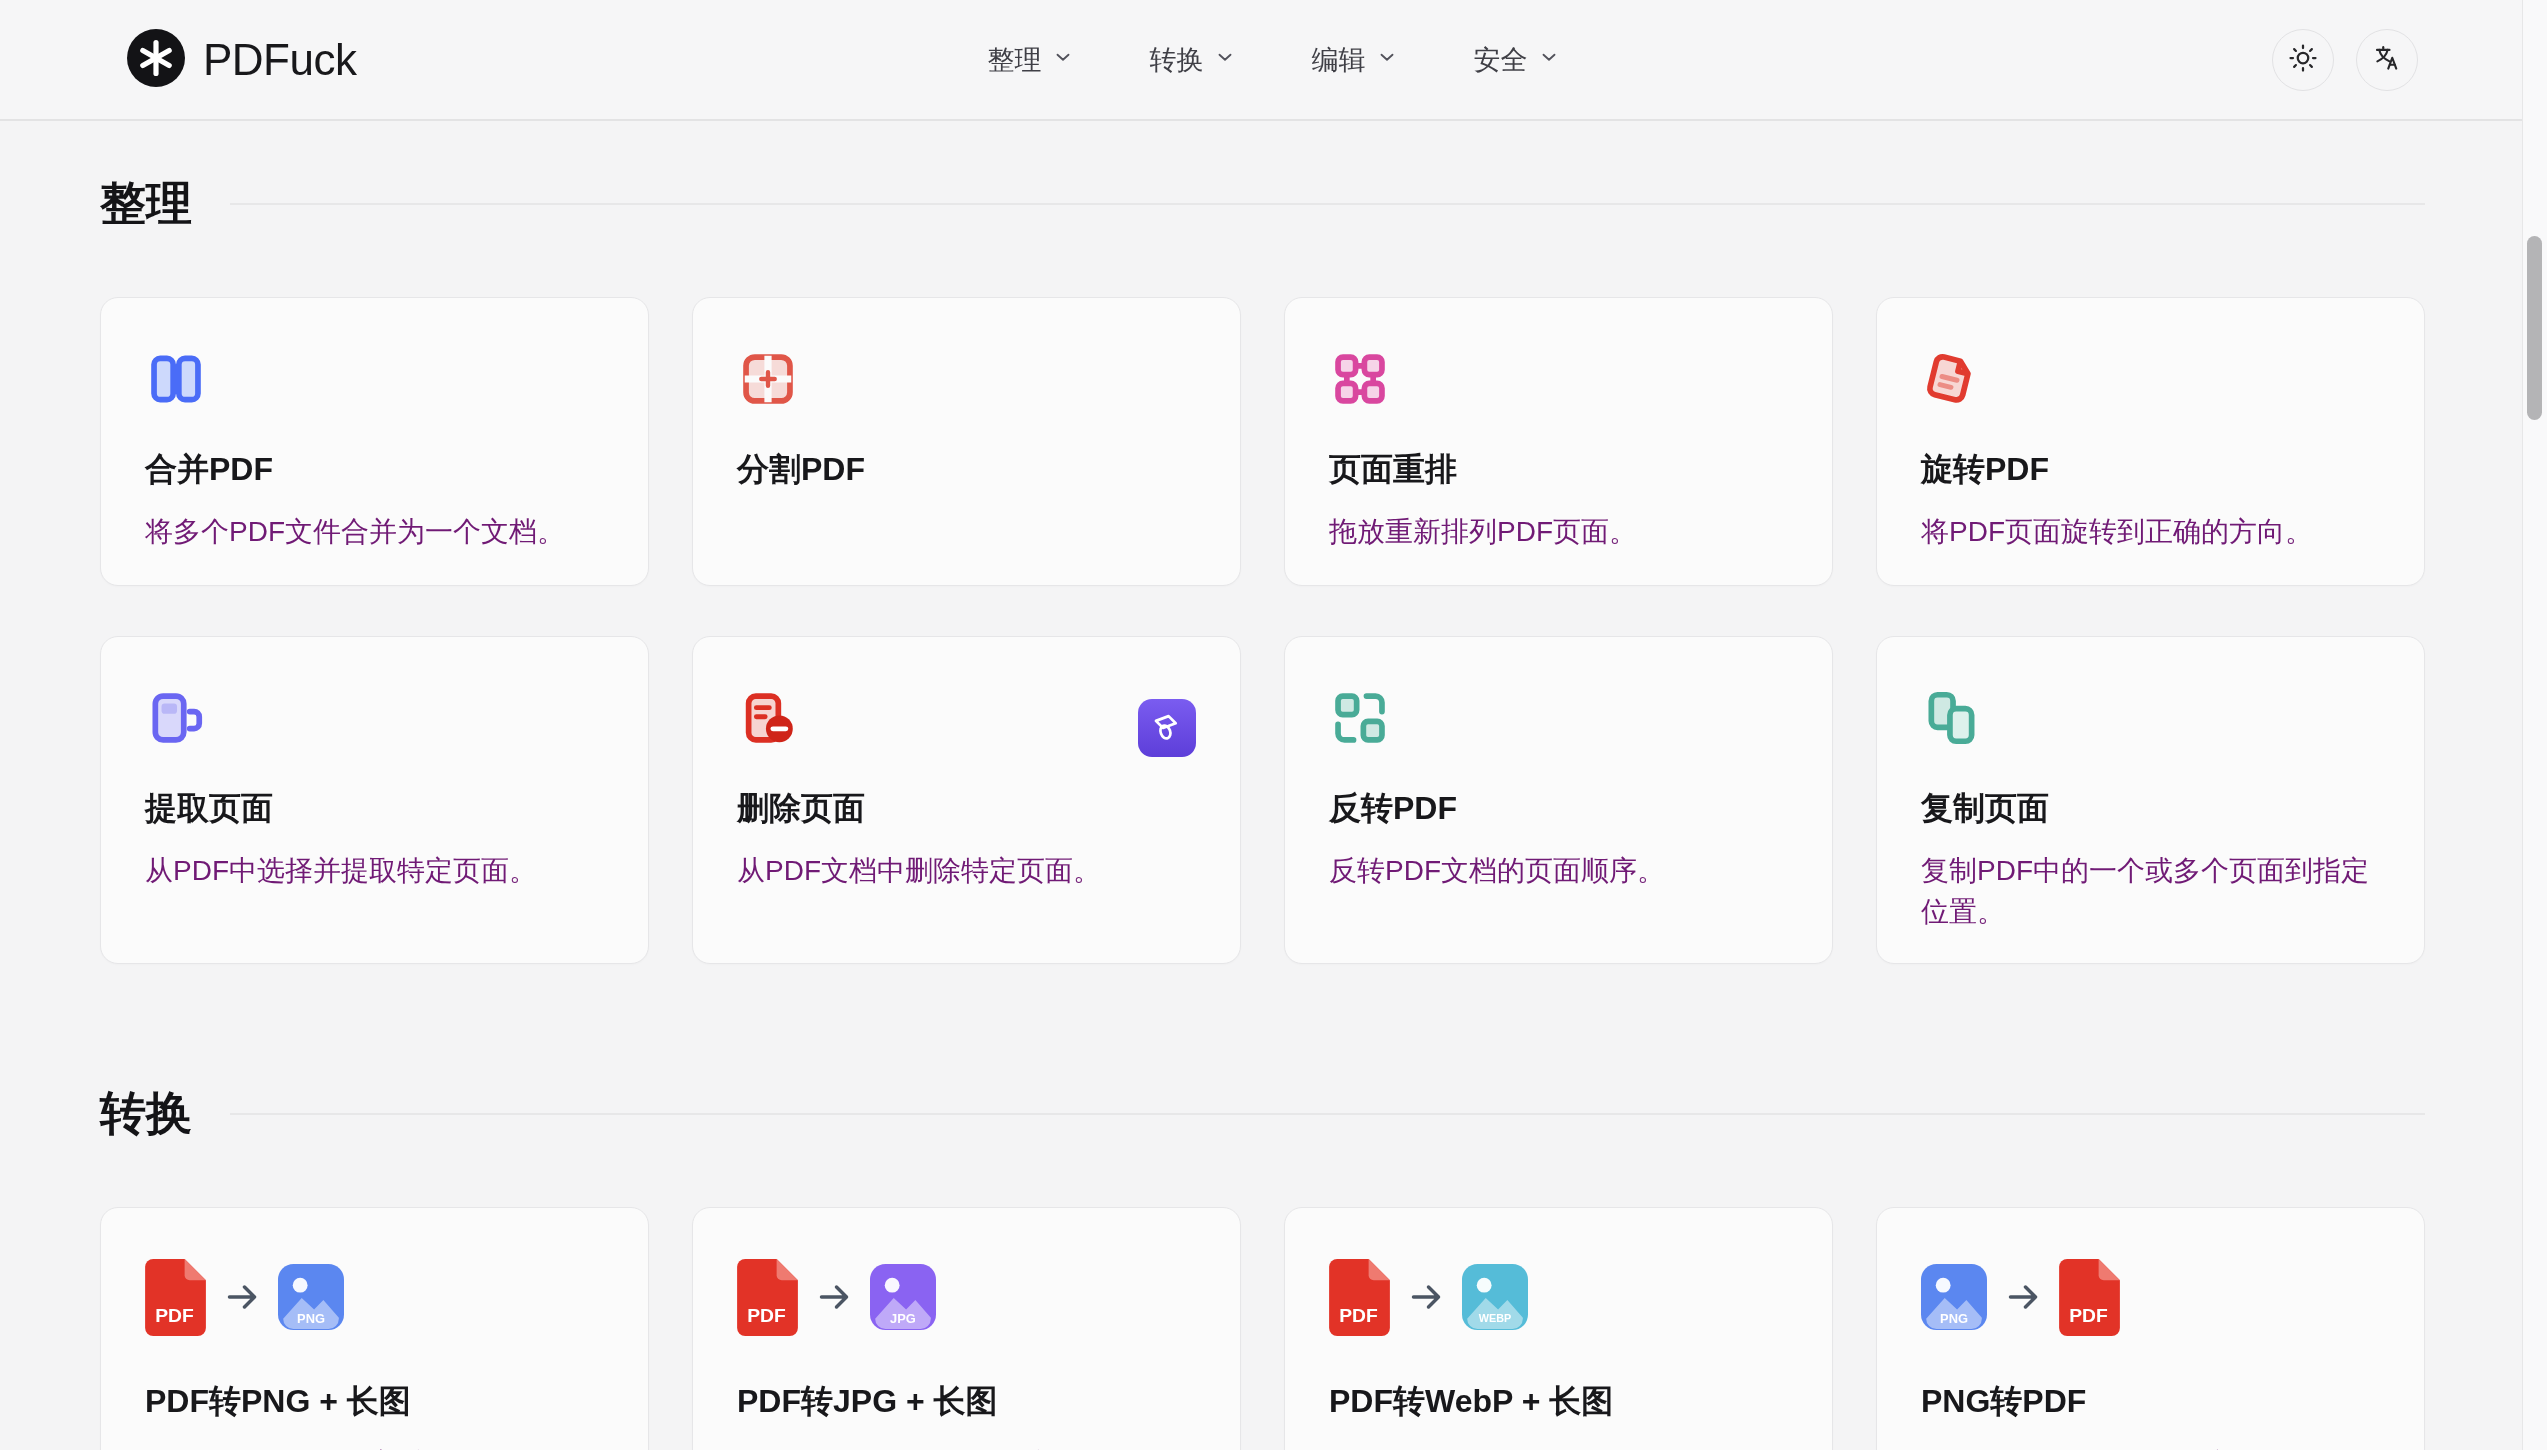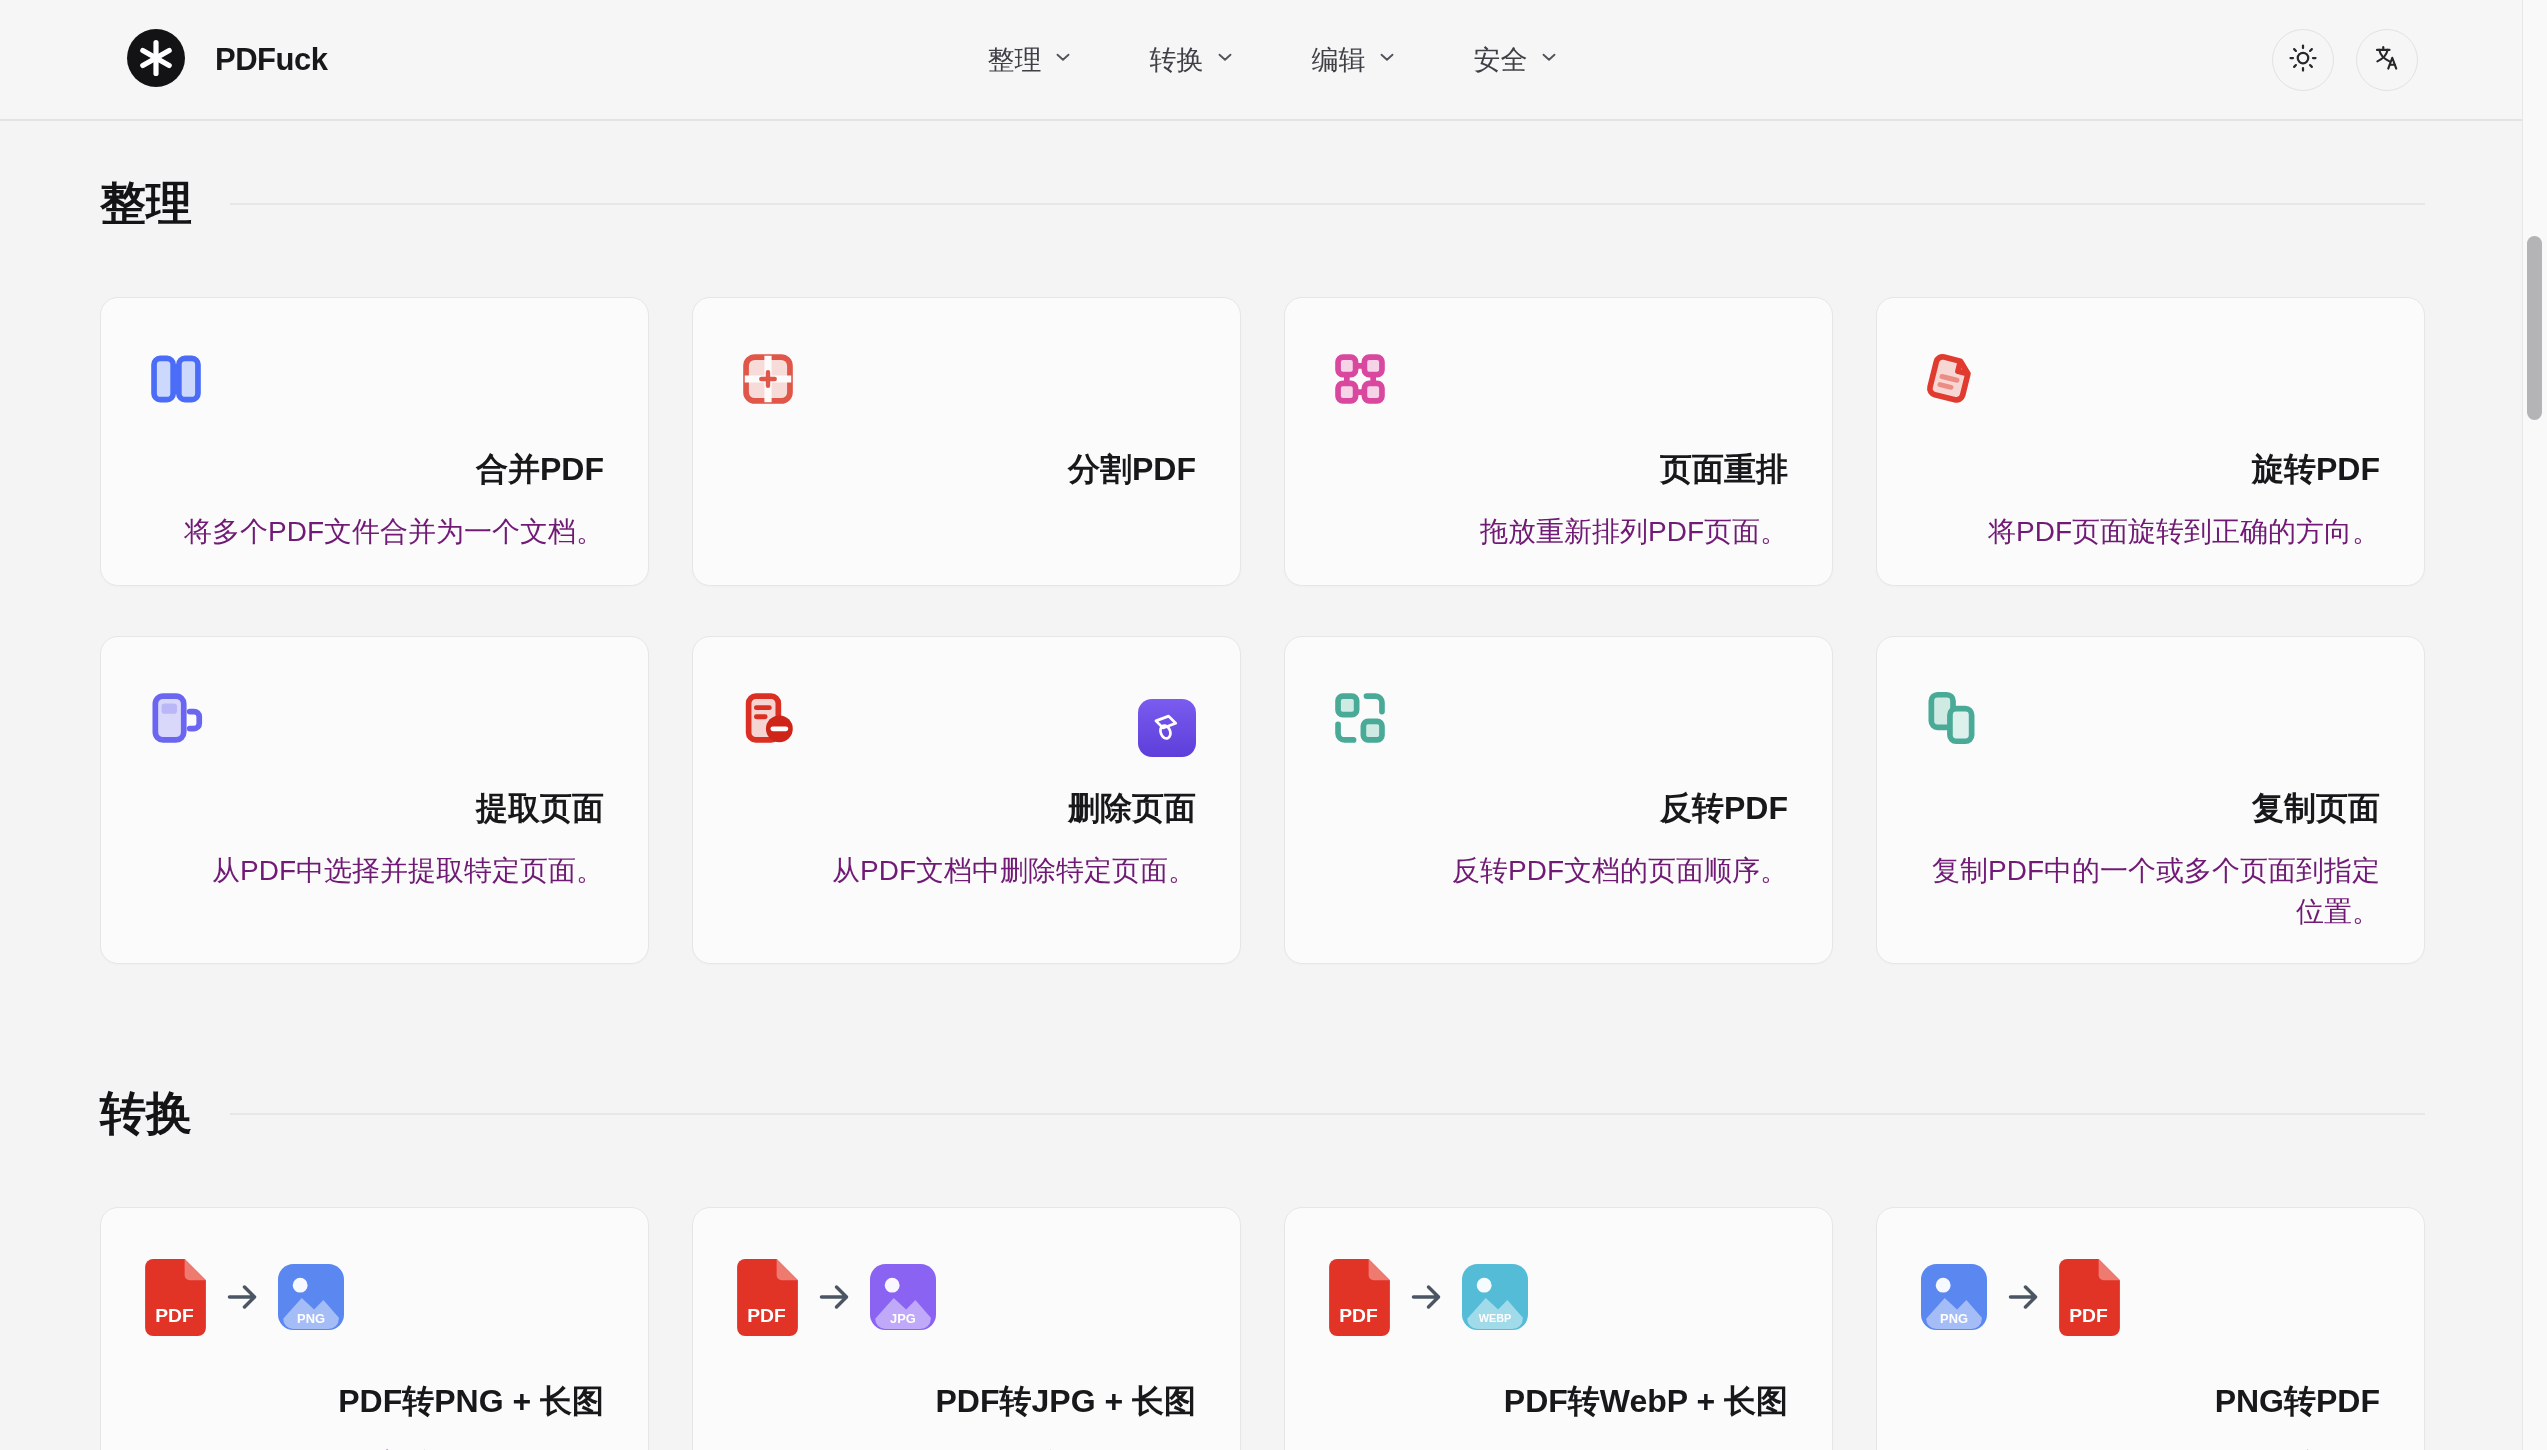--- a/index.html
+++ b/index.html
@@ -13,21 +13,21 @@
   
   .header {
     position: relative;
     height: 121px;
     background: #f6f6f7;
     border-bottom: 2px solid #e3e3e4;
     display: flex;
     align-items: center;
   }
   .brand { display: flex; align-items: center; gap: 18px; margin-left: 127px; cursor: pointer; }
-  .brand-name { font-size: 31px; font-weight: 700; color: #18181b; letter-spacing: -0.5px; margin-left: 12px; }
+  .brand-name { font-size: 44px; font-weight: 400; color: #18181b; letter-spacing: -0.5px; }
   .nav { position: absolute; left: 50%; transform: translateX(-50%); display: flex; gap: 76px; }
   .nav-item { display: flex; align-items: center; gap: 10px; font-size: 27px; font-weight: 500; color: #3f3f46; cursor: pointer; }
   .header-actions { position: absolute; right: 129px; display: flex; gap: 22px; }
   .icon-btn {
     width: 62px; height: 62px; border-radius: 50%;
     border: 1.5px solid #e2e2e4; background: transparent;
     display: flex; align-items: center; justify-content: center; cursor: pointer;
   }
   
   .main { margin: 0 122px 0 100px; }
@@ -44,21 +44,20 @@
   #organize-grid { grid-template-rows: 289px 328px; }
   #convert-grid { grid-template-rows: 438px; }
   .card {
     position: relative;
     background: #fbfbfb;
     border: 1.5px solid #e6e6e8;
     border-radius: 18px;
     padding: 50px 44px;
     cursor: pointer;
     box-shadow: 0 1px 2px rgba(0,0,0,0.02);
-    text-align: right;
   }
   .card-icon { height: 62px; margin-bottom: 38px; }
   .card-icon svg { width: 62px; height: 62px; display: block; }
   .card-title { font-size: 32px; font-weight: 700; color: #18181b; margin: 0 0 20px 0; }
   .card-desc { font-size: 28px; color: #701a75; margin: 0; line-height: 1.45; }
   .corner-badge {
     position: absolute; top: 62px; right: 44px;
     width: 58px; height: 58px; border-radius: 14px;
     background: linear-gradient(180deg, #7a5cf0, #5d3ed9);
     display: flex; align-items: center; justify-content: center;

